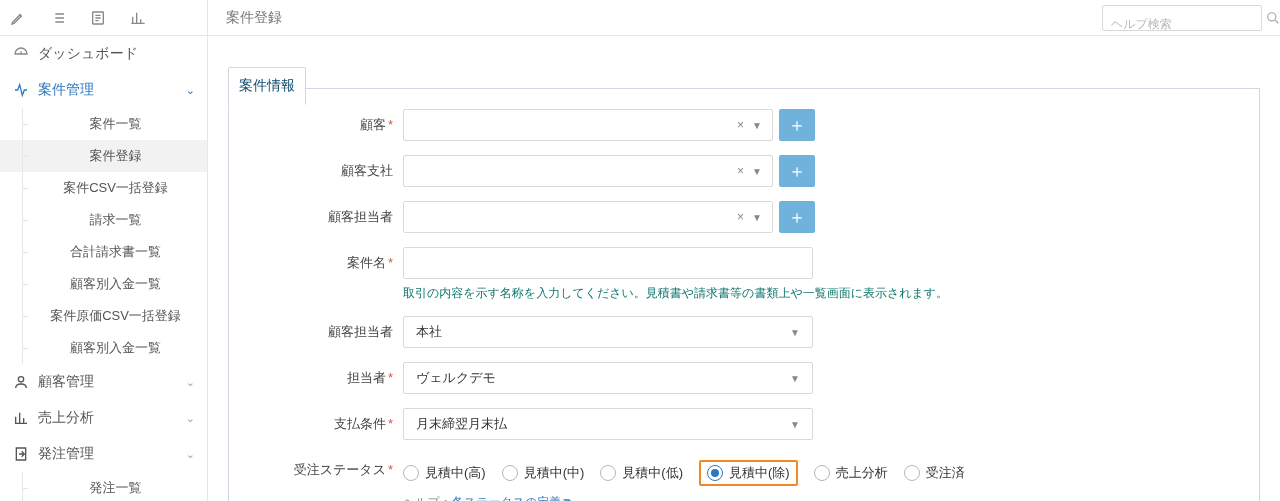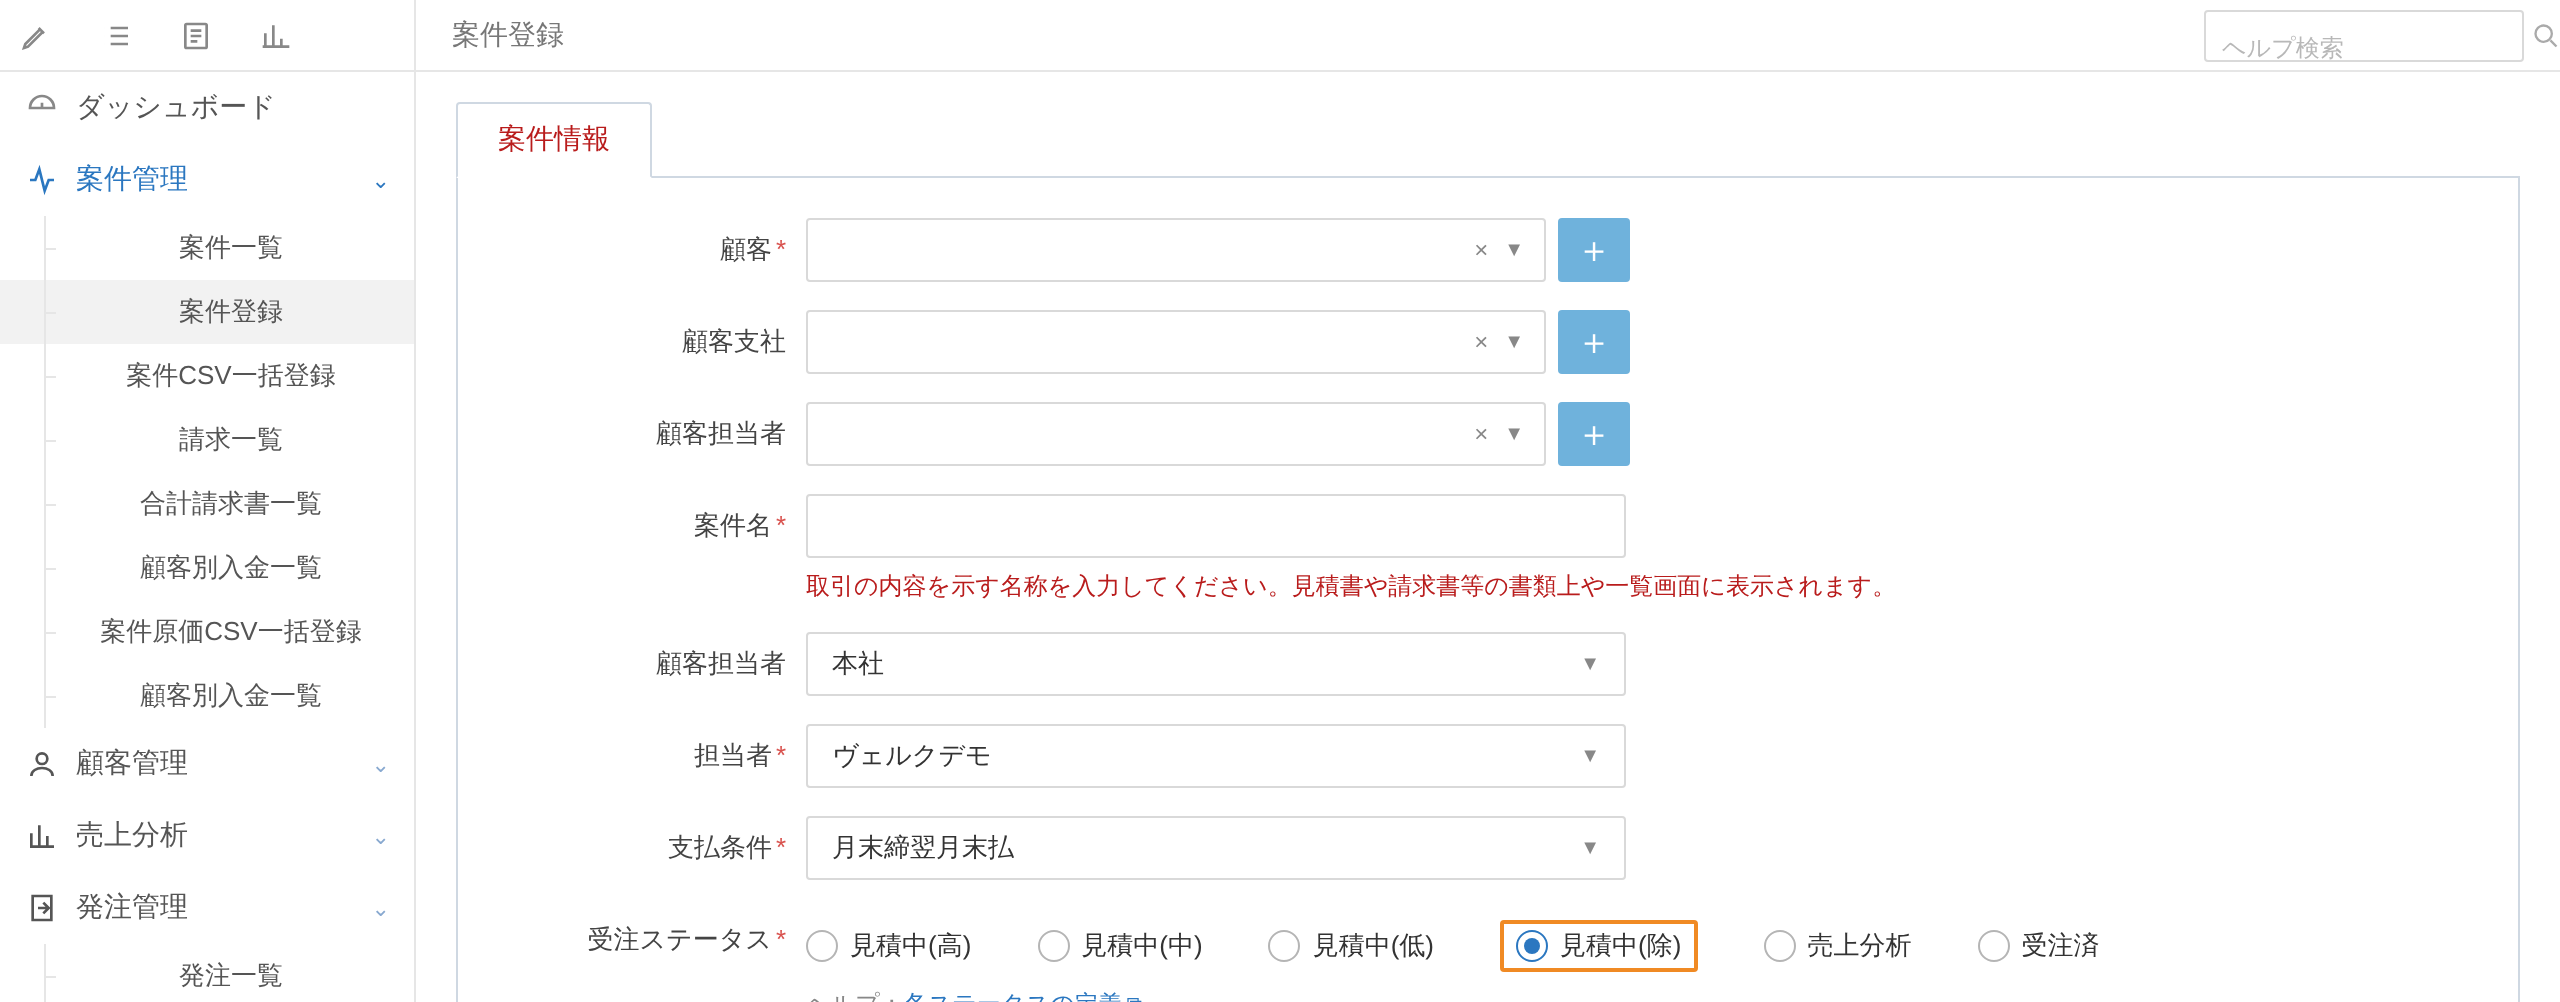--- a/index.html
+++ b/index.html
@@ -24,42 +24,42 @@
 
 .main { flex:1; display:flex; flex-direction:column; }
 .header { height:36px; border-bottom:1px solid #e6e6e6; display:flex; align-items:center; padding:0 18px; }
 .header-title { font-size:14px; color:#777; }
 .search-box { margin-left:auto; width:160px; height:26px; border:1px solid #d9d9d9; display:flex; align-items:center; padding:0 8px; color:#aaa; border-radius:2px; }
 .search-box input { border:none; outline:none; flex:1; font-size:12px; color:#333; background:transparent;margin-top:12px; }
 .search-box input::placeholder { color:#b8b8b8; }
 
 .content { flex:1; padding:14px 20px; overflow:auto; }
 .tab-bar { border-bottom:1px solid #cfd8e2; }
-.tab { display:inline-block; padding:9px 20px; font-size:14px; color:#b91c1c; border:1px solid #cfd8e2; border-bottom:1px solid #fff; background:#fff; position:relative; top:1px; border-radius:2px 2px 0 0; }
+.tab { display:inline-block; padding:9px 10px; font-size:14px; color:#0c4a6e; border:1px solid #cfd8e2; border-bottom:1px solid #fff; background:#fff; position:relative; top:17px; border-radius:2px 2px 0 0; }
 .form-panel { border:1px solid #cfd8e2; border-top:none; padding:20px 24px 8px; }
 
 .form-row { display:flex; align-items:flex-start; margin-bottom:14px; }
 .form-label { width:150px; text-align:right; padding-right:10px; padding-top:7px; font-size:13px; color:#444; flex-shrink:0; }
 .form-label .req { color:#d9534f; margin-left:2px; }
 .form-val { flex:1; max-width:800px; }
 
 .select-like { display:flex; align-items:center; }
 .select-box { flex:0 0 370px; height:32px; border:1px solid #d9d9d9; border-radius:2px; display:flex; align-items:center; padding:0 10px; background:#fff; }
 .select-box .spacer { flex:1; }
 .select-box .clr { color:#888; font-size:12px; margin-right:8px; cursor:pointer; }
 .select-box .caret { color:#888; font-size:10px; }
 .add-btn { width:36px; height:32px; background:#6fb2dc; color:#fff; display:flex; align-items:center; justify-content:center; font-size:18px; border-radius:2px; margin-left:6px; cursor:pointer; }
 
 .text-input { width:410px; height:32px; border:1px solid #d9d9d9; border-radius:2px; padding:0 10px; font-size:13px; }
-.help-txt { font-size:12px; color:#b91c1c; margin-top:6px; }
+.help-txt { font-size:12px; color:#0f766e; margin-top:6px; }
 
 .dropdown { width:410px; height:32px; border:1px solid #d9d9d9; border-radius:2px; display:flex; align-items:center; padding:0 12px; background:#fff; cursor:pointer; }
 .dropdown .caret { margin-left:auto; color:#888; font-size:10px; }
 
-.radio-group { display:flex; align-items:center; gap:33px; padding-top:6px; flex-wrap:wrap; }
+.radio-group { display:flex; align-items:center; gap:16px; padding-top:6px; flex-wrap:wrap; }
 .radio-item { display:flex; align-items:center; gap:6px; cursor:pointer; }
 .radio-circle { width:16px; height:16px; border:1px solid #b5b5b5; border-radius:50%; display:inline-flex; align-items:center; justify-content:center; }
 .radio-item.checked .radio-circle { border-color:#2b77c0; }
 .radio-item.checked .radio-circle:after { content:""; width:8px; height:8px; border-radius:50%; background:#2b77c0; }
 .radio-item.hl { border:2px solid #f08a24; padding:2px 6px; border-radius:2px; }
 
 .help-line { font-size:12px; color:#888; margin-top:8px; }
 .help-line a { color:#2b77c0; text-decoration:none; }
 .ext-icon { font-size:11px; margin-left:2px; }
 

